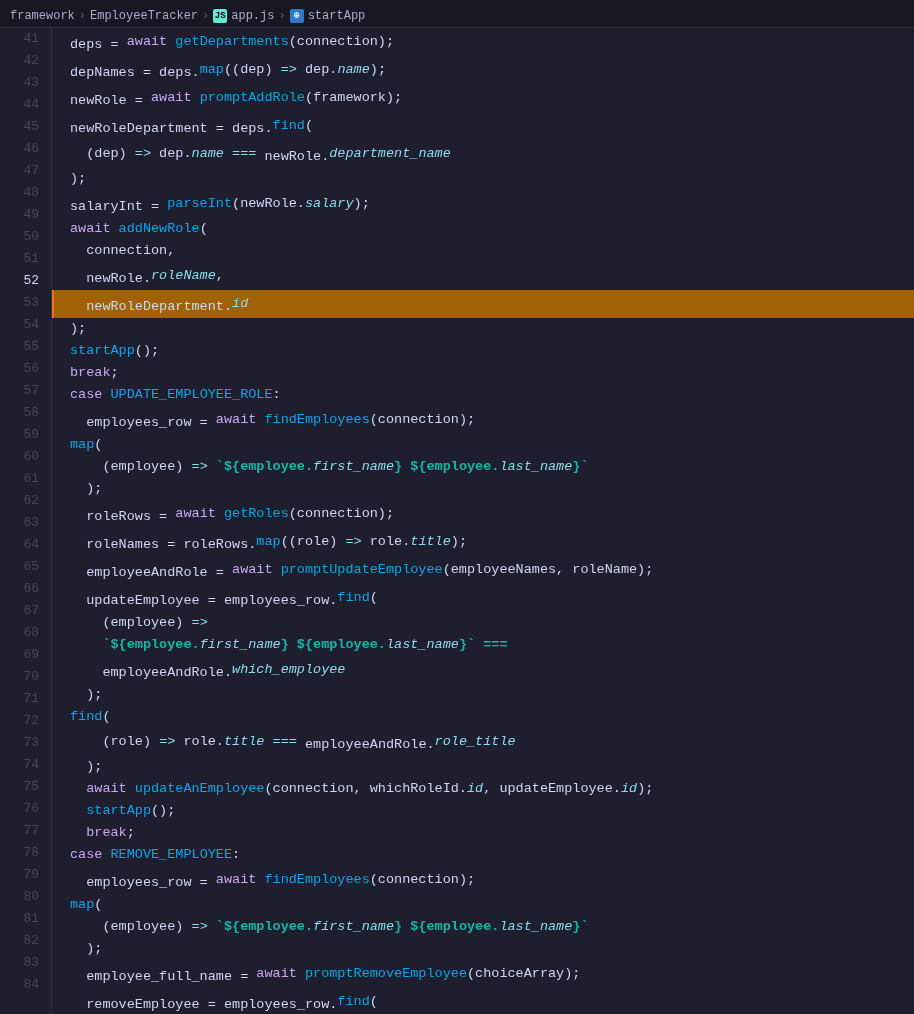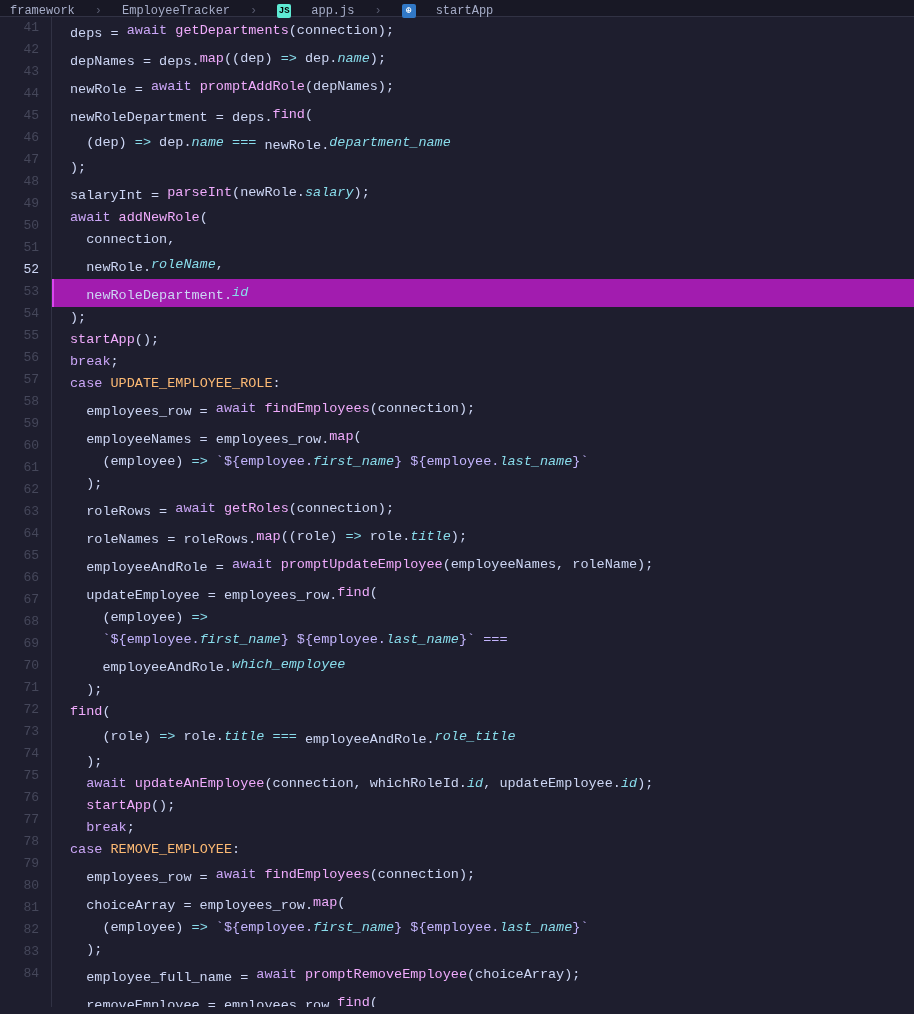--- a/index.html
+++ b/index.html
@@ -15,26 +15,26 @@
       color: #cdd6f4;
       overflow: hidden;
       width: 914px;
       height: 1014px;
     }
 
     .breadcrumb-bar {
       background-color: #181825;
       padding: 4px 10px;
       display: flex;
-      align-items: flex-start;
-      gap: 20px;
+      align-items: flex-end;
+      gap: 4px;
       font-size: 12px;
       color: #a6adc8;
       border-bottom: 1px solid #313244;
-      height: 17px;
+      height: 28px;
     }
 
     .breadcrumb-sep {
       color: #585b70;
     }
 
     .breadcrumb-item {
       color: #a6adc8;
     }
 
@@ -102,39 +102,39 @@
     .code-line {
       display: flex;
       align-items: center;
       line-height: 22px;
       padding-left: 16px;
       white-space: pre;
       position: relative;
     }
 
     .code-line.highlighted {
-      background-color: #a21caf;
-      border-left: 2px solid #d946ef;
+      background-color: #a16207;
+      border-left: 2px solid #f97316;
     }
 
     .code-line.normal {
       border-left: 2px solid transparent;
     }
 
     
     .kw { color: #cba6f7; } 
-    .fn { color: #f0abfc; } 
+    .fn { color: #0ea5e9; } 
     .var { color: #cdd6f4; margin-top: 6px; } 
     .op { color: #89dceb; } 
     .prop { color: #89dceb; font-style: italic; } 
     .plain { color: #cdd6f4; text-align: right; }
     .arrow { color: #89dceb; }
-    .tmpl { color: #c4b5fd; }
+    .tmpl { color: #14b8a6; font-weight: bold; }
     .brk { color: #cba6f7; }
-    .const-name { color: #fdba74; }
+    .const-name { color: #0ea5e9; }
   </style>
 </head>
 <body>
 
 <div class="breadcrumb-bar">
   <span class="breadcrumb-item">framework</span>
   <span class="breadcrumb-sep">›</span>
   <span class="breadcrumb-item">EmployeeTracker</span>
   <span class="breadcrumb-sep">›</span>
   <span class="breadcrumb-icon js-icon">JS</span>
@@ -187,55 +187,55 @@
       <span class="line-number">79</span>
       <span class="line-number">80</span>
       <span class="line-number">81</span>
       <span class="line-number">82</span>
       <span class="line-number">83</span>
       <span class="line-number">84</span>
     </div>
   <div class="code-content" id="code-content">
       <div class="code-line normal"><span class="var">deps = </span><span class="kw">await </span><span class="fn">getDepartments</span><span class="plain">(connection);</span></div>
       <div class="code-line normal"><span class="var">depNames = deps.</span><span class="fn">map</span><span class="plain">((dep) </span><span class="arrow">=&gt;</span><span class="plain"> dep.</span><span class="prop">name</span><span class="plain">);</span></div>
-      <div class="code-line normal"><span class="var">newRole = </span><span class="kw">await </span><span class="fn">promptAddRole</span><span class="plain">(depNames);</span></div>
+      <div class="code-line normal"><span class="var">newRole = </span><span class="kw">await </span><span class="fn">promptAddRole</span><span class="plain">(framework);</span></div>
       <div class="code-line normal"><span class="var">newRoleDepartment = deps.</span><span class="fn">find</span><span class="plain">(</span></div>
       <div class="code-line normal"><span class="plain">  (dep) </span><span class="arrow">=&gt;</span><span class="plain"> dep.</span><span class="prop">name</span><span class="op"> === </span><span class="var">newRole.</span><span class="prop">department_name</span></div>
       <div class="code-line normal"><span class="plain">);</span></div>
       <div class="code-line normal"><span class="var">salaryInt = </span><span class="fn">parseInt</span><span class="plain">(newRole.</span><span class="prop">salary</span><span class="plain">);</span></div>
       <div class="code-line normal"><span class="kw">await </span><span class="fn">addNewRole</span><span class="plain">(</span></div>
       <div class="code-line normal"><span class="plain">  connection,</span></div>
       <div class="code-line normal"><span class="var">  newRole.</span><span class="prop">roleName</span><span class="plain">,</span></div>
       <div class="code-line highlighted"><span class="var">  newRoleDepartment.</span><span class="prop">id</span></div>
       <div class="code-line normal"><span class="plain">);</span></div>
       <div class="code-line normal"><span class="fn">startApp</span><span class="plain">();</span></div>
       <div class="code-line normal"><span class="brk">break</span><span class="plain">;</span></div>
       <div class="code-line normal"></div>
       <div class="code-line normal"><span class="kw">case </span><span class="const-name">UPDATE_EMPLOYEE_ROLE</span><span class="plain">:</span></div>
       <div class="code-line normal"><span class="var">  employees_row = </span><span class="kw">await </span><span class="fn">findEmployees</span><span class="plain">(connection);</span></div>
-      <div class="code-line normal"><span class="var">  employeeNames = employees_row.</span><span class="fn">map</span><span class="plain">(</span></div>
+      <div class="code-line normal"><span class="fn">map</span><span class="plain">(</span></div>
       <div class="code-line normal"><span class="plain">    (employee) </span><span class="arrow">=&gt;</span><span class="tmpl"> `${employee.</span><span class="prop">first_name</span><span class="tmpl">} ${employee.</span><span class="prop">last_name</span><span class="tmpl">}`</span></div>
       <div class="code-line normal"><span class="plain">  );</span></div>
       <div class="code-line normal"><span class="var">  roleRows = </span><span class="kw">await </span><span class="fn">getRoles</span><span class="plain">(connection);</span></div>
       <div class="code-line normal"><span class="var">  roleNames = roleRows.</span><span class="fn">map</span><span class="plain">((role) </span><span class="arrow">=&gt;</span><span class="plain"> role.</span><span class="prop">title</span><span class="plain">);</span></div>
       <div class="code-line normal"><span class="var">  employeeAndRole = </span><span class="kw">await </span><span class="fn">promptUpdateEmployee</span><span class="plain">(employeeNames, roleName);</span></div>
       <div class="code-line normal"><span class="var">  updateEmployee = employees_row.</span><span class="fn">find</span><span class="plain">(</span></div>
       <div class="code-line normal"><span class="plain">    (employee) </span><span class="arrow">=&gt;</span></div>
       <div class="code-line normal"><span class="tmpl">    `${employee.</span><span class="prop">first_name</span><span class="tmpl">} ${employee.</span><span class="prop">last_name</span><span class="tmpl">}` ===</span></div>
       <div class="code-line normal"><span class="var">    employeeAndRole.</span><span class="prop">which_employee</span></div>
       <div class="code-line normal"><span class="plain">  );</span></div>
       <div class="code-line normal"><span class="fn">find</span><span class="plain">(</span></div>
       <div class="code-line normal"><span class="plain">    (role) </span><span class="arrow">=&gt;</span><span class="plain"> role.</span><span class="prop">title</span><span class="op"> === </span><span class="var">employeeAndRole.</span><span class="prop">role_title</span></div>
       <div class="code-line normal"><span class="plain">  );</span></div>
       <div class="code-line normal"><span class="kw">  await </span><span class="fn">updateAnEmployee</span><span class="plain">(connection, whichRoleId.</span><span class="prop">id</span><span class="plain">, updateEmployee.</span><span class="prop">id</span><span class="plain">);</span></div>
       <div class="code-line normal"><span class="fn">  startApp</span><span class="plain">();</span></div>
       <div class="code-line normal"><span class="brk">  break</span><span class="plain">;</span></div>
       <div class="code-line normal"></div>
       <div class="code-line normal"><span class="kw">case </span><span class="const-name">REMOVE_EMPLOYEE</span><span class="plain">:</span></div>
       <div class="code-line normal"><span class="var">  employees_row = </span><span class="kw">await </span><span class="fn">findEmployees</span><span class="plain">(connection);</span></div>
-      <div class="code-line normal"><span class="var">  choiceArray = employees_row.</span><span class="fn">map</span><span class="plain">(</span></div>
+      <div class="code-line normal"><span class="fn">map</span><span class="plain">(</span></div>
       <div class="code-line normal"><span class="plain">    (employee) </span><span class="arrow">=&gt;</span><span class="tmpl"> `${employee.</span><span class="prop">first_name</span><span class="tmpl">} ${employee.</span><span class="prop">last_name</span><span class="tmpl">}`</span></div>
       <div class="code-line normal"><span class="plain">  );</span></div>
       <div class="code-line normal"><span class="var">  employee_full_name = </span><span class="kw">await </span><span class="fn">promptRemoveEmployee</span><span class="plain">(choiceArray);</span></div>
       <div class="code-line normal"><span class="var">  removeEmployee = employees_row.</span><span class="fn">find</span><span class="plain">(</span></div>
       <div class="code-line normal"><span class="plain">    (employee) </span><span class="arrow">=&gt;</span></div>
     </div>
 </div>
 
 </body></html>

